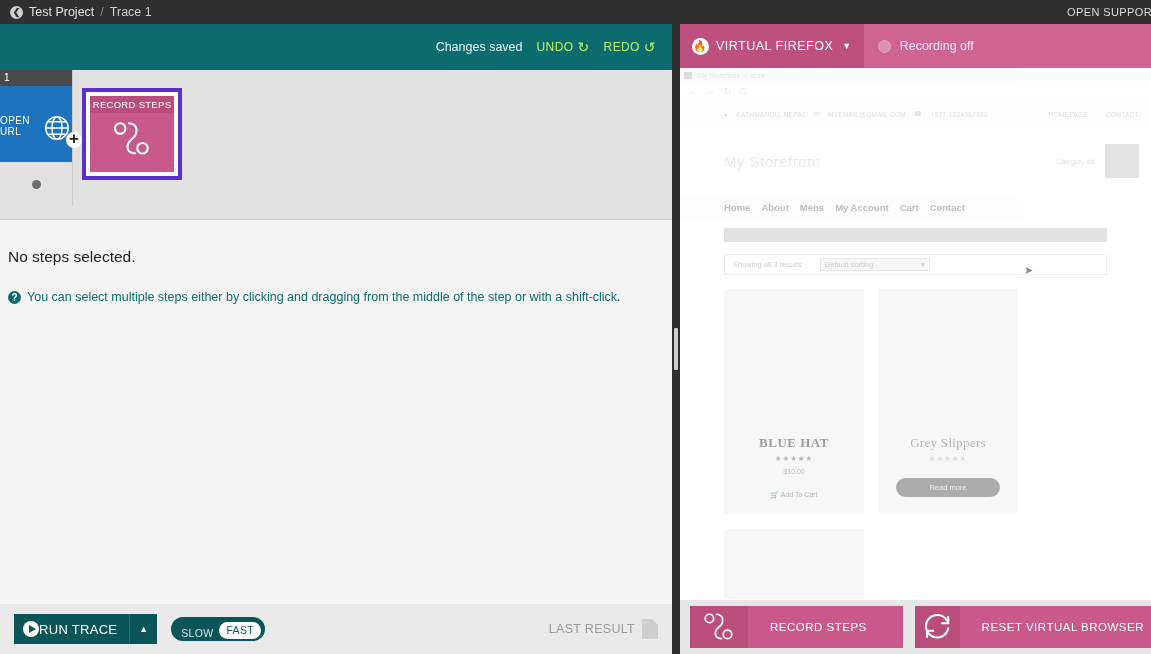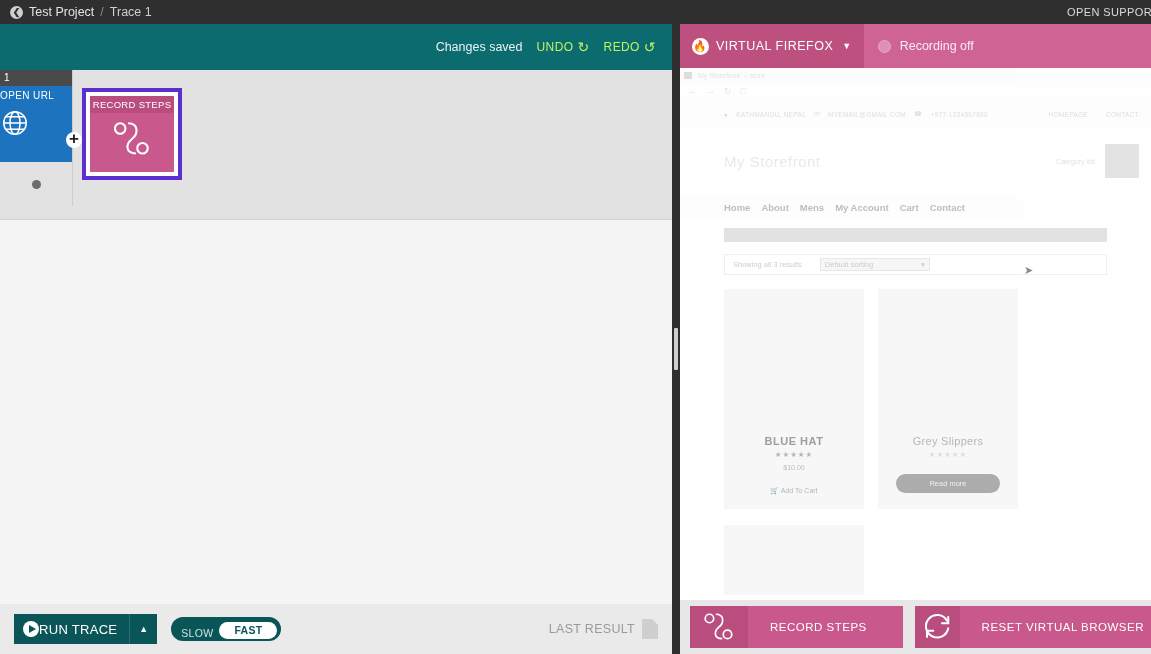--- a/index.html
+++ b/index.html
@@ -68,21 +68,21 @@
     position: absolute; left: 0; top: 0; width: 73px; height: 136px;
     background: #e2e2e2;
     border-right: 1px solid #cccccc;
   }
   .step-num {
     height: 16px; background: #4a4a4a; color: #fff;
     font-size: 10px; padding-left: 4px; line-height: 16px;
   }
   .step-body {
     height: 76px; background: #1e73be; color: #fff;
-    display: flex; flex-direction: column; align-items: flex-start;
+    display: flex; align-items: center;
     padding-top: 4px;
   }
   .step-label { font-size: 10px; letter-spacing: .4px; }
   .globe { margin-top: 7px; }
   .step-drag {
     height: 44px; display: flex; align-items: center; justify-content: center;
   }
   .drag-dot { width: 9px; height: 9px; border-radius: 50%; background: #6d6d6d; }
 
   .plus-btn {
@@ -150,21 +150,21 @@
     font-size: 9px;
   }
   .speed-toggle {
     display: flex; align-items: flex-end; height: 24px;
     border: 2px solid #0a5558; border-radius: 14px;
     background: #0a5558; padding: 0 2px; cursor: pointer;
   }
   .speed-slow { color: #cfe3e3; font-size: 10.5px; padding: 0 6px; letter-spacing: .3px; }
   .speed-fast {
     background: #fff; color: #0a5558; font-size: 10.5px; letter-spacing: .3px;
-    border-radius: 11px; padding: 2px 15px 3px; font-weight: bold;
+    border-radius: 11px; padding: 2px 7px 3px; font-weight: normal;
   }
   .lastresult {
     margin-left: auto; display: flex; align-items: center; gap: 7px;
     color: #9a9a9a; font-size: 12.5px; letter-spacing: .3px;
   }
   .doc-icon {
     width: 16px; height: 20px; background: #cfcfcf; position: relative;
   }
   .doc-icon:after {
     content: ""; position: absolute; right: 0; top: 0;
@@ -268,21 +268,21 @@
   }
   .bz-grid {
     margin: 14px 44px 0 44px; display: flex; gap: 14px;
   }
   .bz-card {
     width: 140px; background: #f7f7f7;
   }
   .bz-card .thumb { height: 140px; background: #f7f7f7; }
   .bz-card .info { text-align: center; padding: 6px 4px 14px; }
   .bz-ptitle {
-    font-size: 11px; color: #9f9f9f; letter-spacing: .5px; font-weight: bold;
+    font-size: 13px; color: #9f9f9f; letter-spacing: .5px; font-weight: bold; font-family: Liberation Serif, serif;
   }
   .bz-ptitle.soft { color: #b6b6b6; font-weight: normal; letter-spacing: .3px; }
   .bz-stars { font-size: 7.5px; color: #b5b5b5; letter-spacing: 1px; margin-top: 3px; }
   .bz-stars.empty { color: #dcdcdc; }
   .bz-price { font-size: 7px; color: #bdbdbd; margin-top: 5px; }
   .bz-cart { font-size: 7px; color: #b5b5b5; margin-top: 16px; }
   .bz-readmore {
     margin: 15px auto 0; width: 104px; height: 19px; border-radius: 10px;
     background: #acacac; color: #f0f0f0; font-size: 7.5px;
     display: flex; align-items: center; justify-content: center;
@@ -372,20 +372,27 @@
             <svg width="42" height="40" viewBox="0 0 32 30" fill="none" stroke="#ffffff" stroke-width="1.6">
               <circle cx="7" cy="7" r="4"></circle>
               <circle cx="24" cy="22" r="4"></circle>
               <path d="M13 3 C21 3 21 11 16 15 C11 19 11 26 19 26"></path>
             </svg>
           </div>
         </div>
       </div>
     </div>
 
+    <div class="detail">
+      <h2>No steps selected.</h2>
+      <div class="hint">
+        <span class="hint-q">?</span>
+        <span>You can select multiple steps either by clicking and dragging from the middle of the step or with a shift-click.</span>
+      </div>
+    </div>
 
     <div class="leftbottom">
       <div class="run-btn">
         <div class="run-main">
           <span class="play-circle">
               <span class="play-tri"></span>
             </span>
           <span class="run-label">RUN TRACE</span>
         </div>
         <div class="run-caret">▲</div>

